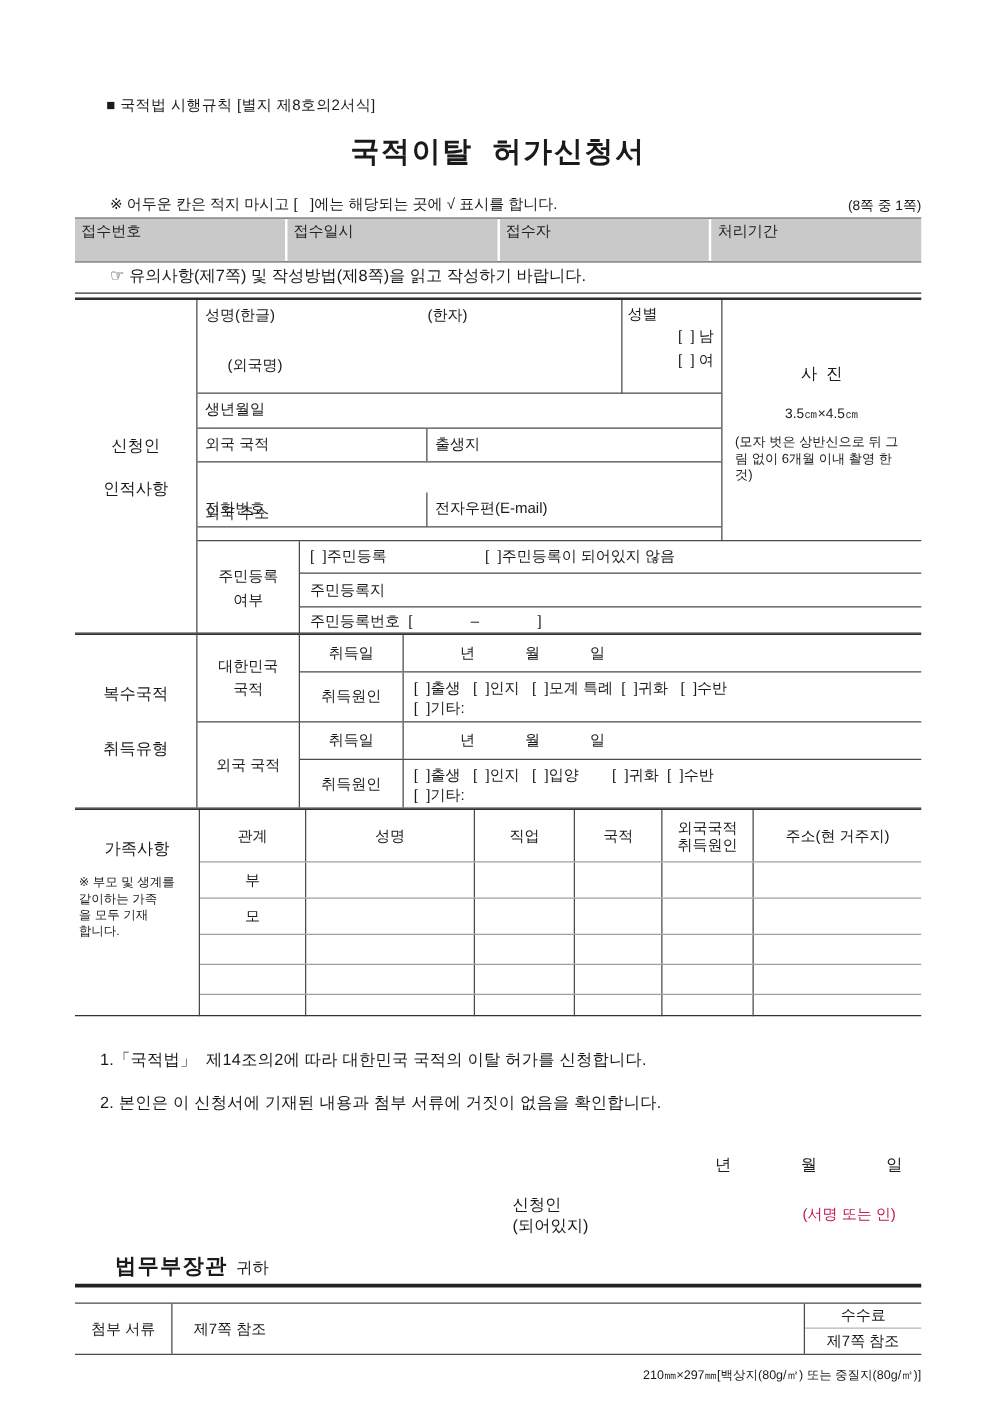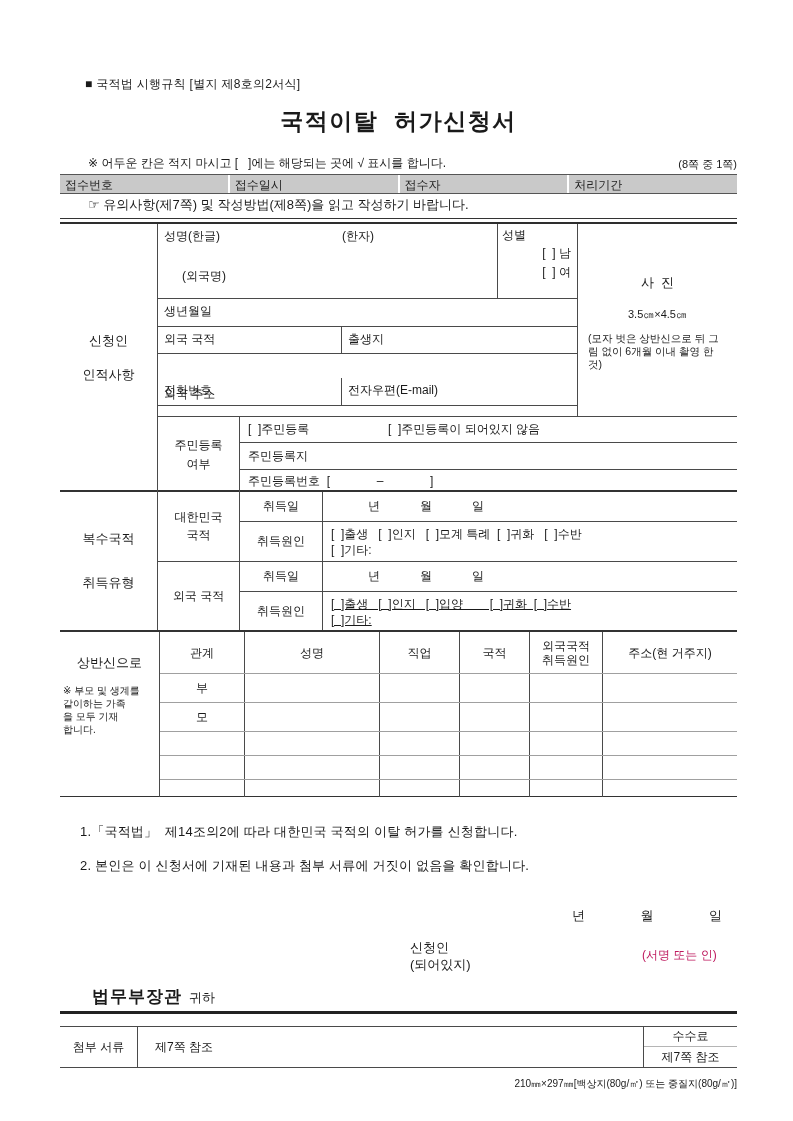--- a/index.html
+++ b/index.html
@@ -8,21 +8,21 @@
   .content { position:absolute; left:60px; top:0; width:677px; }
   .pre { white-space:pre-wrap; }
   .preline { white-space:pre-line; }
 
   .top-note { padding-top:76px; padding-left:25px; font-size:12px; letter-spacing:0.3px; }
   .title { margin-top:13px; text-align:center; font-size:23px; font-weight:800; letter-spacing:1.5px; white-space:pre; }
   .note-row { margin-top:18px; display:flex; justify-content:space-between; align-items:flex-end; }
   .note-row .left { padding-left:28px; font-size:12px; }
   .note-row .right { font-size:11px; }
 
-  .receipt { margin-top:2px; display:flex; gap:2px; height:20px; border-top:1px solid #555; border-bottom:1px solid #555; background:#fff; }
+  .receipt { margin-top:2px; display:flex; gap:2px; height:36px; border-top:1px solid #555; border-bottom:1px solid #555; background:#fff; }
   .receipt .rcell { flex:1; background:#c9c9c9; font-size:12px; color:#222; padding:2px 5px; }
 
   .guide { margin-top:2px; padding-left:28px; padding-bottom:4px; font-size:13px; border-bottom:1.5px solid #333; }
 
   .sec { position:relative; margin-top:0; }
   .sec1 { margin-top:3px; height:268px; border-top:2px solid #2e2e2e; }
   .cell { position:absolute; font-size:12px; color:#1a1a1a; }
   .bd-r { border-right:1px solid #4a4a4a; }
   .bd-l { border-left:1px solid #4a4a4a; }
   .bd-b { border-bottom:1px solid #4a4a4a; }
@@ -175,33 +175,33 @@
             <div class="pre">[  ]출생   [  ]인지   [  ]모계 특례  [  ]귀화   [  ]수반</div>
             <div class="pre">[  ]기타:</div>
           </div>
         </div>
         <div class="s2row bd-b" style="height:30px;">
           <div class="s2h">취득일</div>
           <div class="s2c pre" style="display:flex;align-items:center;padding-left:45px;">년            월            일</div>
         </div>
         <div class="s2row" style="height:38px;">
           <div class="s2h">취득원인</div>
-          <div class="s2c" style="padding:4px 0 0 8px;line-height:16px;text-decoration:underline;">
+          <div class="s2c" style="padding:4px 0 0 8px;line-height:16px;">
             <div class="pre">[  ]출생   [  ]인지   [  ]입양        [  ]귀화  [  ]수반</div>
             <div class="pre">[  ]기타:</div>
           </div>
         </div>
       </div>
     </div>
 
     <div class="dbl"></div>
 
     <div class="sec sec3">
       <div class="cell bd-r" style="left:0;top:0;width:100px;height:165px;">
-        <div style="text-align:center;margin-top:22px;font-size:13px;">상반신으로</div>
+        <div style="text-align:center;margin-top:22px;font-size:13px;">가족사항</div>
         <div class="preline" style="margin-top:12px;padding-left:3px;font-size:10px;line-height:13px;">※ 부모 및 생계를
 같이하는 가족
 을 모두 기재
 합니다.</div>
       </div>
 
       <div class="frow light-b" style="top:0;height:42px;">
         <div class="fcell fc1">관계</div>
         <div class="fcell fc2">성명</div>
         <div class="fcell fc3">직업</div>

